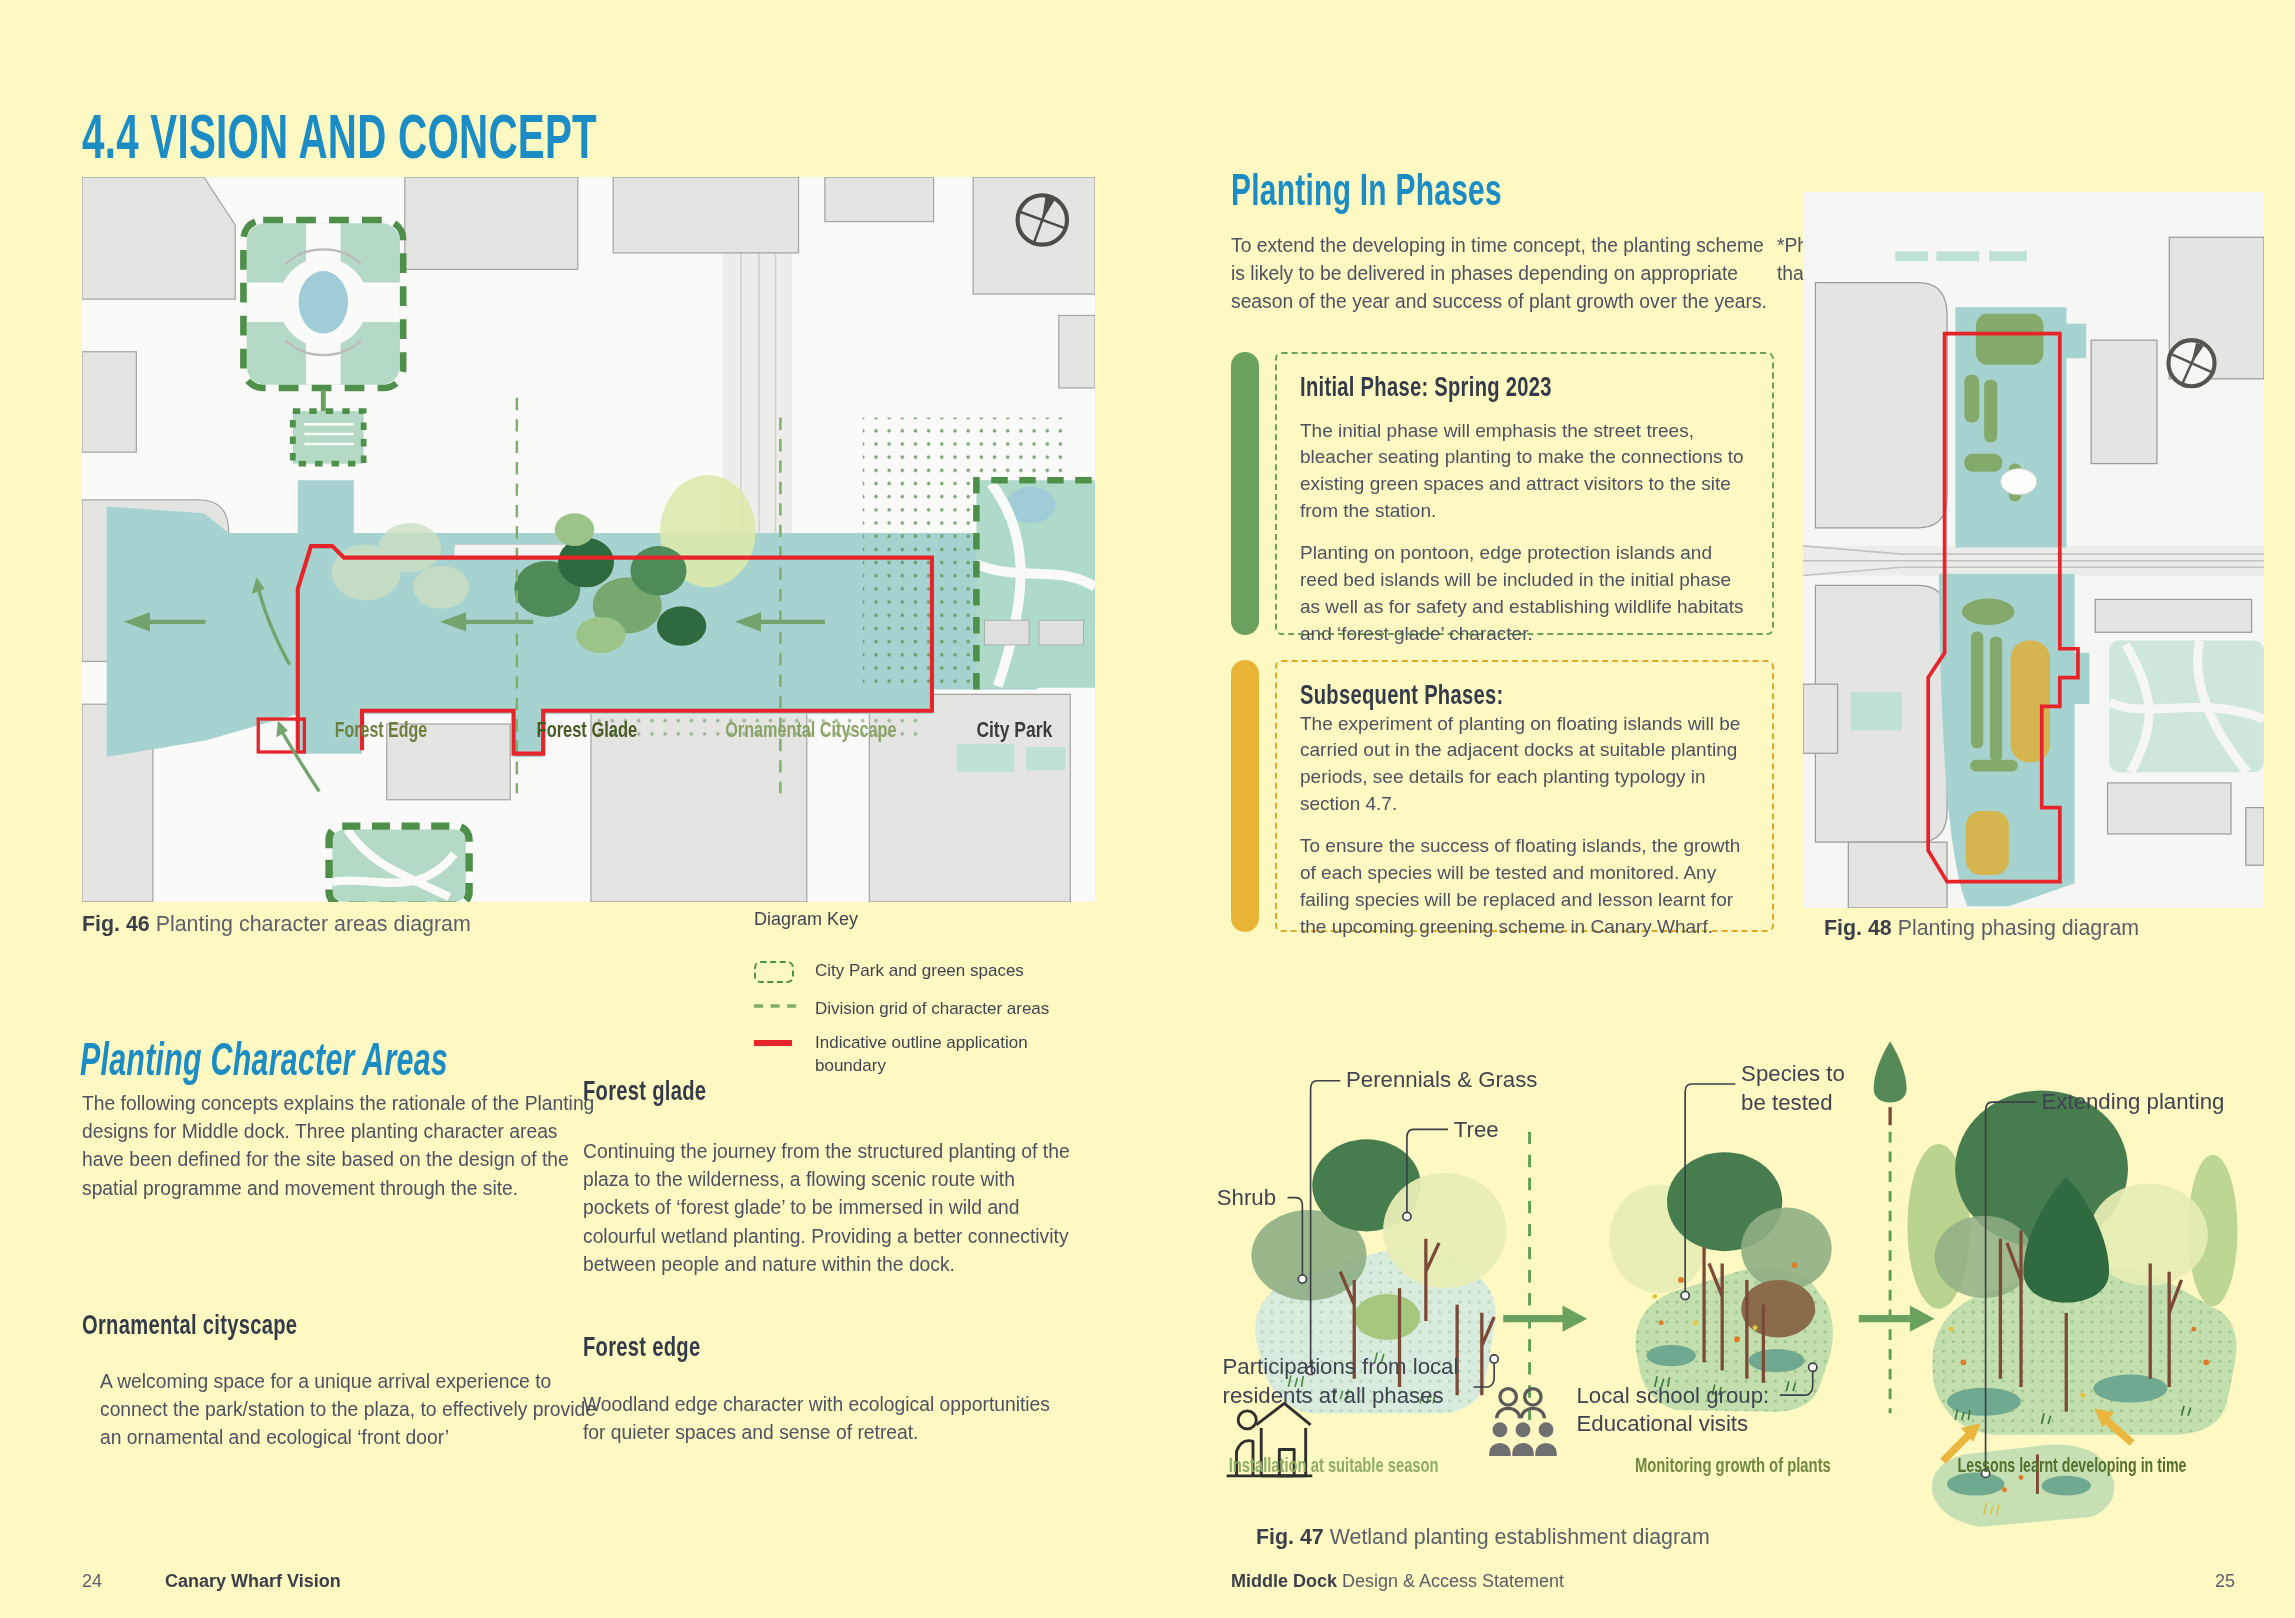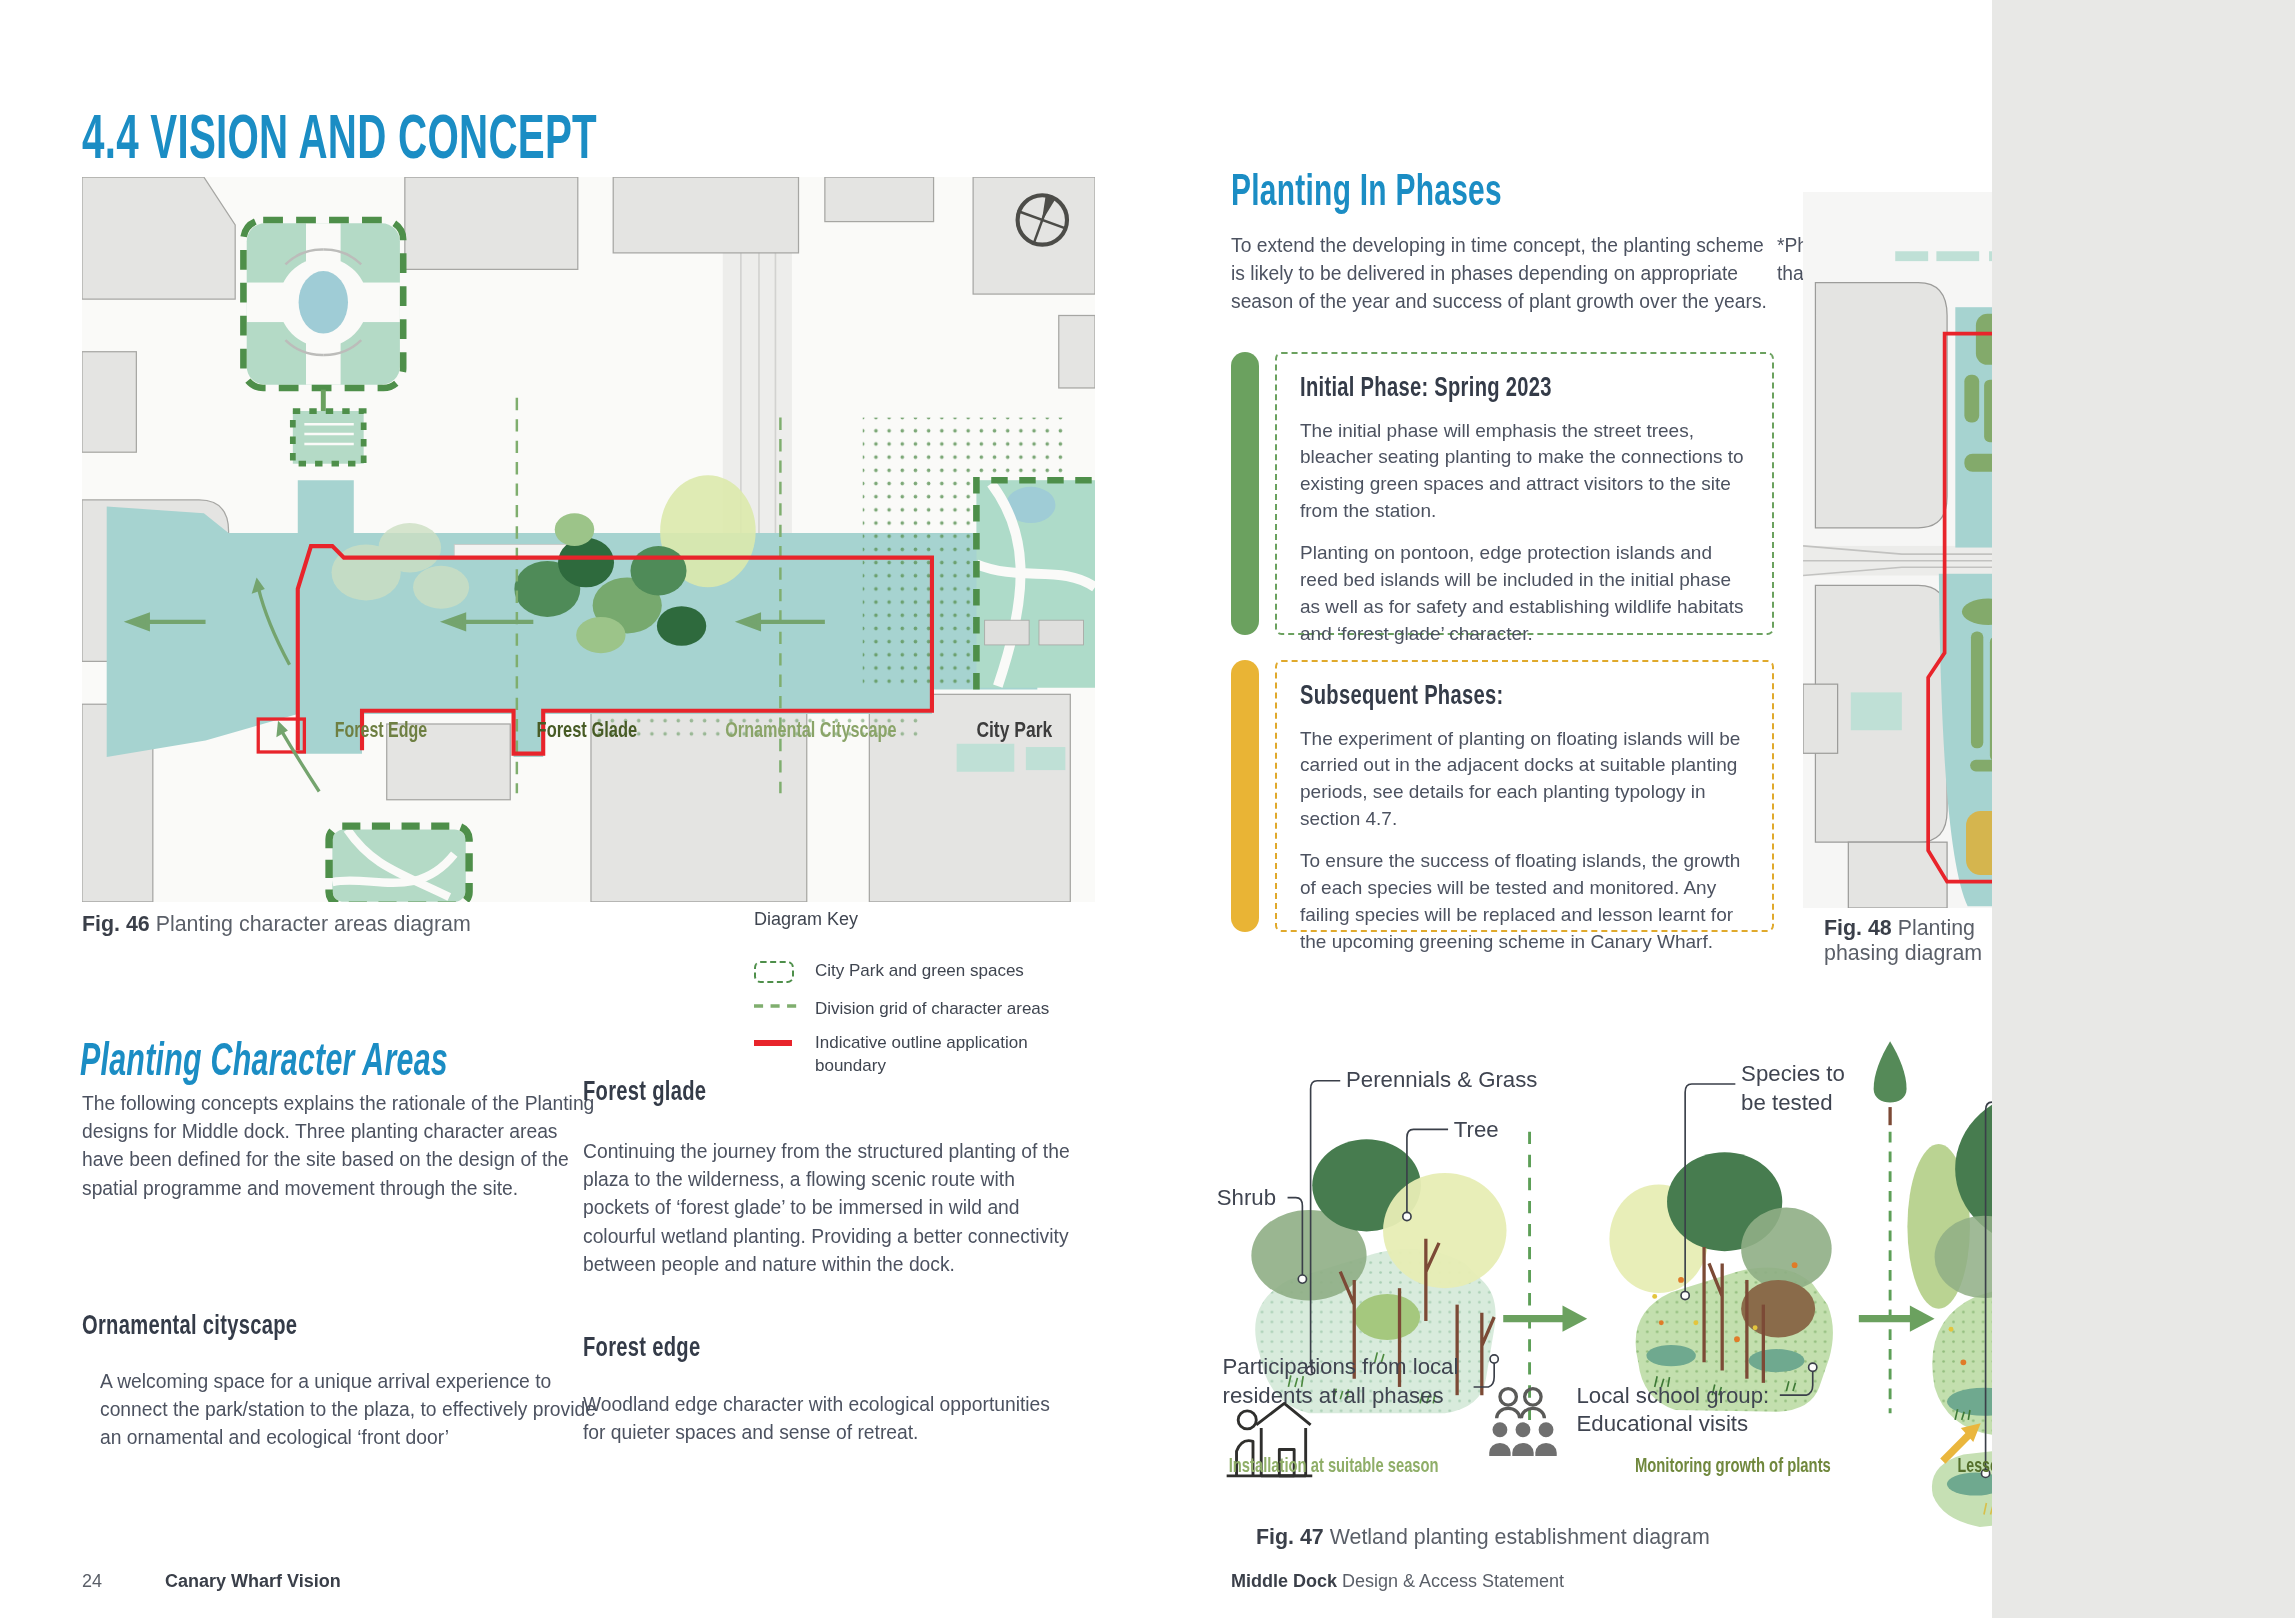--- a/index.html
+++ b/index.html
@@ -1,16 +1,16 @@
 <!DOCTYPE html>
 <html style="font-size:13px"><head>
 <meta charset="utf-8">
 <style>
   html,body{margin:0;padding:0;background:#e8e8e6;}
-  .page{position:relative;width:1992px;height:1619px;background:#ffffff;overflow:hidden;
+  .page{position:relative;width:2295px;height:1619px;background:#fef9c3;overflow:hidden;
         font-family:"Liberation Sans",sans-serif;color:#4c5260;}
   .abs{position:absolute;}
   .cond{font-weight:700;display:inline-block;transform-origin:0 50%;white-space:nowrap;letter-spacing:0.4px;}
   .h-blue{color:#1b8dc4;}
   .h-dark{color:#343b48;}
   .body-t{font-size:19.3px;line-height:1.46;color:#4c5260;}
   .caption{font-size:21.4px;color:#5a5f68;}
   .caption b{color:#3a3f49;}
   .keytitle{font-size:18px;color:#3f4550;}
   .keyrow{display:flex;align-items:flex-start;margin-top:11.5px;}
@@ -235,21 +235,21 @@
   <div class="phasebox" style="left:1275px;top:352px;width:499px;height:283px;border-color:#6ba15f;">
     <div style="font-size:28px;margin-bottom:15px;">
       <span class="cond h-dark" style="transform:scaleX(.72);">Initial Phase:  Spring 2023</span>
     </div>
     <p class="body-t">The initial phase will emphasis the street trees, bleacher seating planting to make the connections to existing green spaces and attract visitors to the site from the station.</p>
     <p class="body-t">Planting on pontoon, edge protection islands and reed bed islands will be included in the initial phase as well as for safety and establishing wildlife habitats and ‘forest glade’ character.</p>
   </div>
 
   <div class="phasebar" style="left:1231px;top:660px;height:272px;background:#e9b435;"></div>
   <div class="phasebox" style="left:1275px;top:660px;width:499px;height:272px;border-color:#e0a92c;">
-    <div style="font-size:28px;margin-bottom:15px;">
+    <div style="font-size:28px;margin-bottom:0;">
       <span class="cond h-dark" style="transform:scaleX(.72);">Subsequent Phases:</span>
     </div>
     <p class="body-t">The experiment of planting on floating islands will be carried out in the adjacent docks at suitable planting periods, see details for each planting typology in section 4.7.</p>
     <p class="body-t">To ensure the success of floating islands, the growth of each species will be tested and monitored. Any failing species will be replaced and lesson learnt for the upcoming greening scheme in Canary Wharf.</p>
   </div>
 
   <svg class="abs" style="left:1803px;top:192px;" width="461" height="716" viewBox="0 0 560 870">
     <rect width="560" height="870" fill="#f6f6f5"></rect>
     <g fill="#bfe0d6">
       <rect x="112" y="72" width="40" height="12"></rect>

